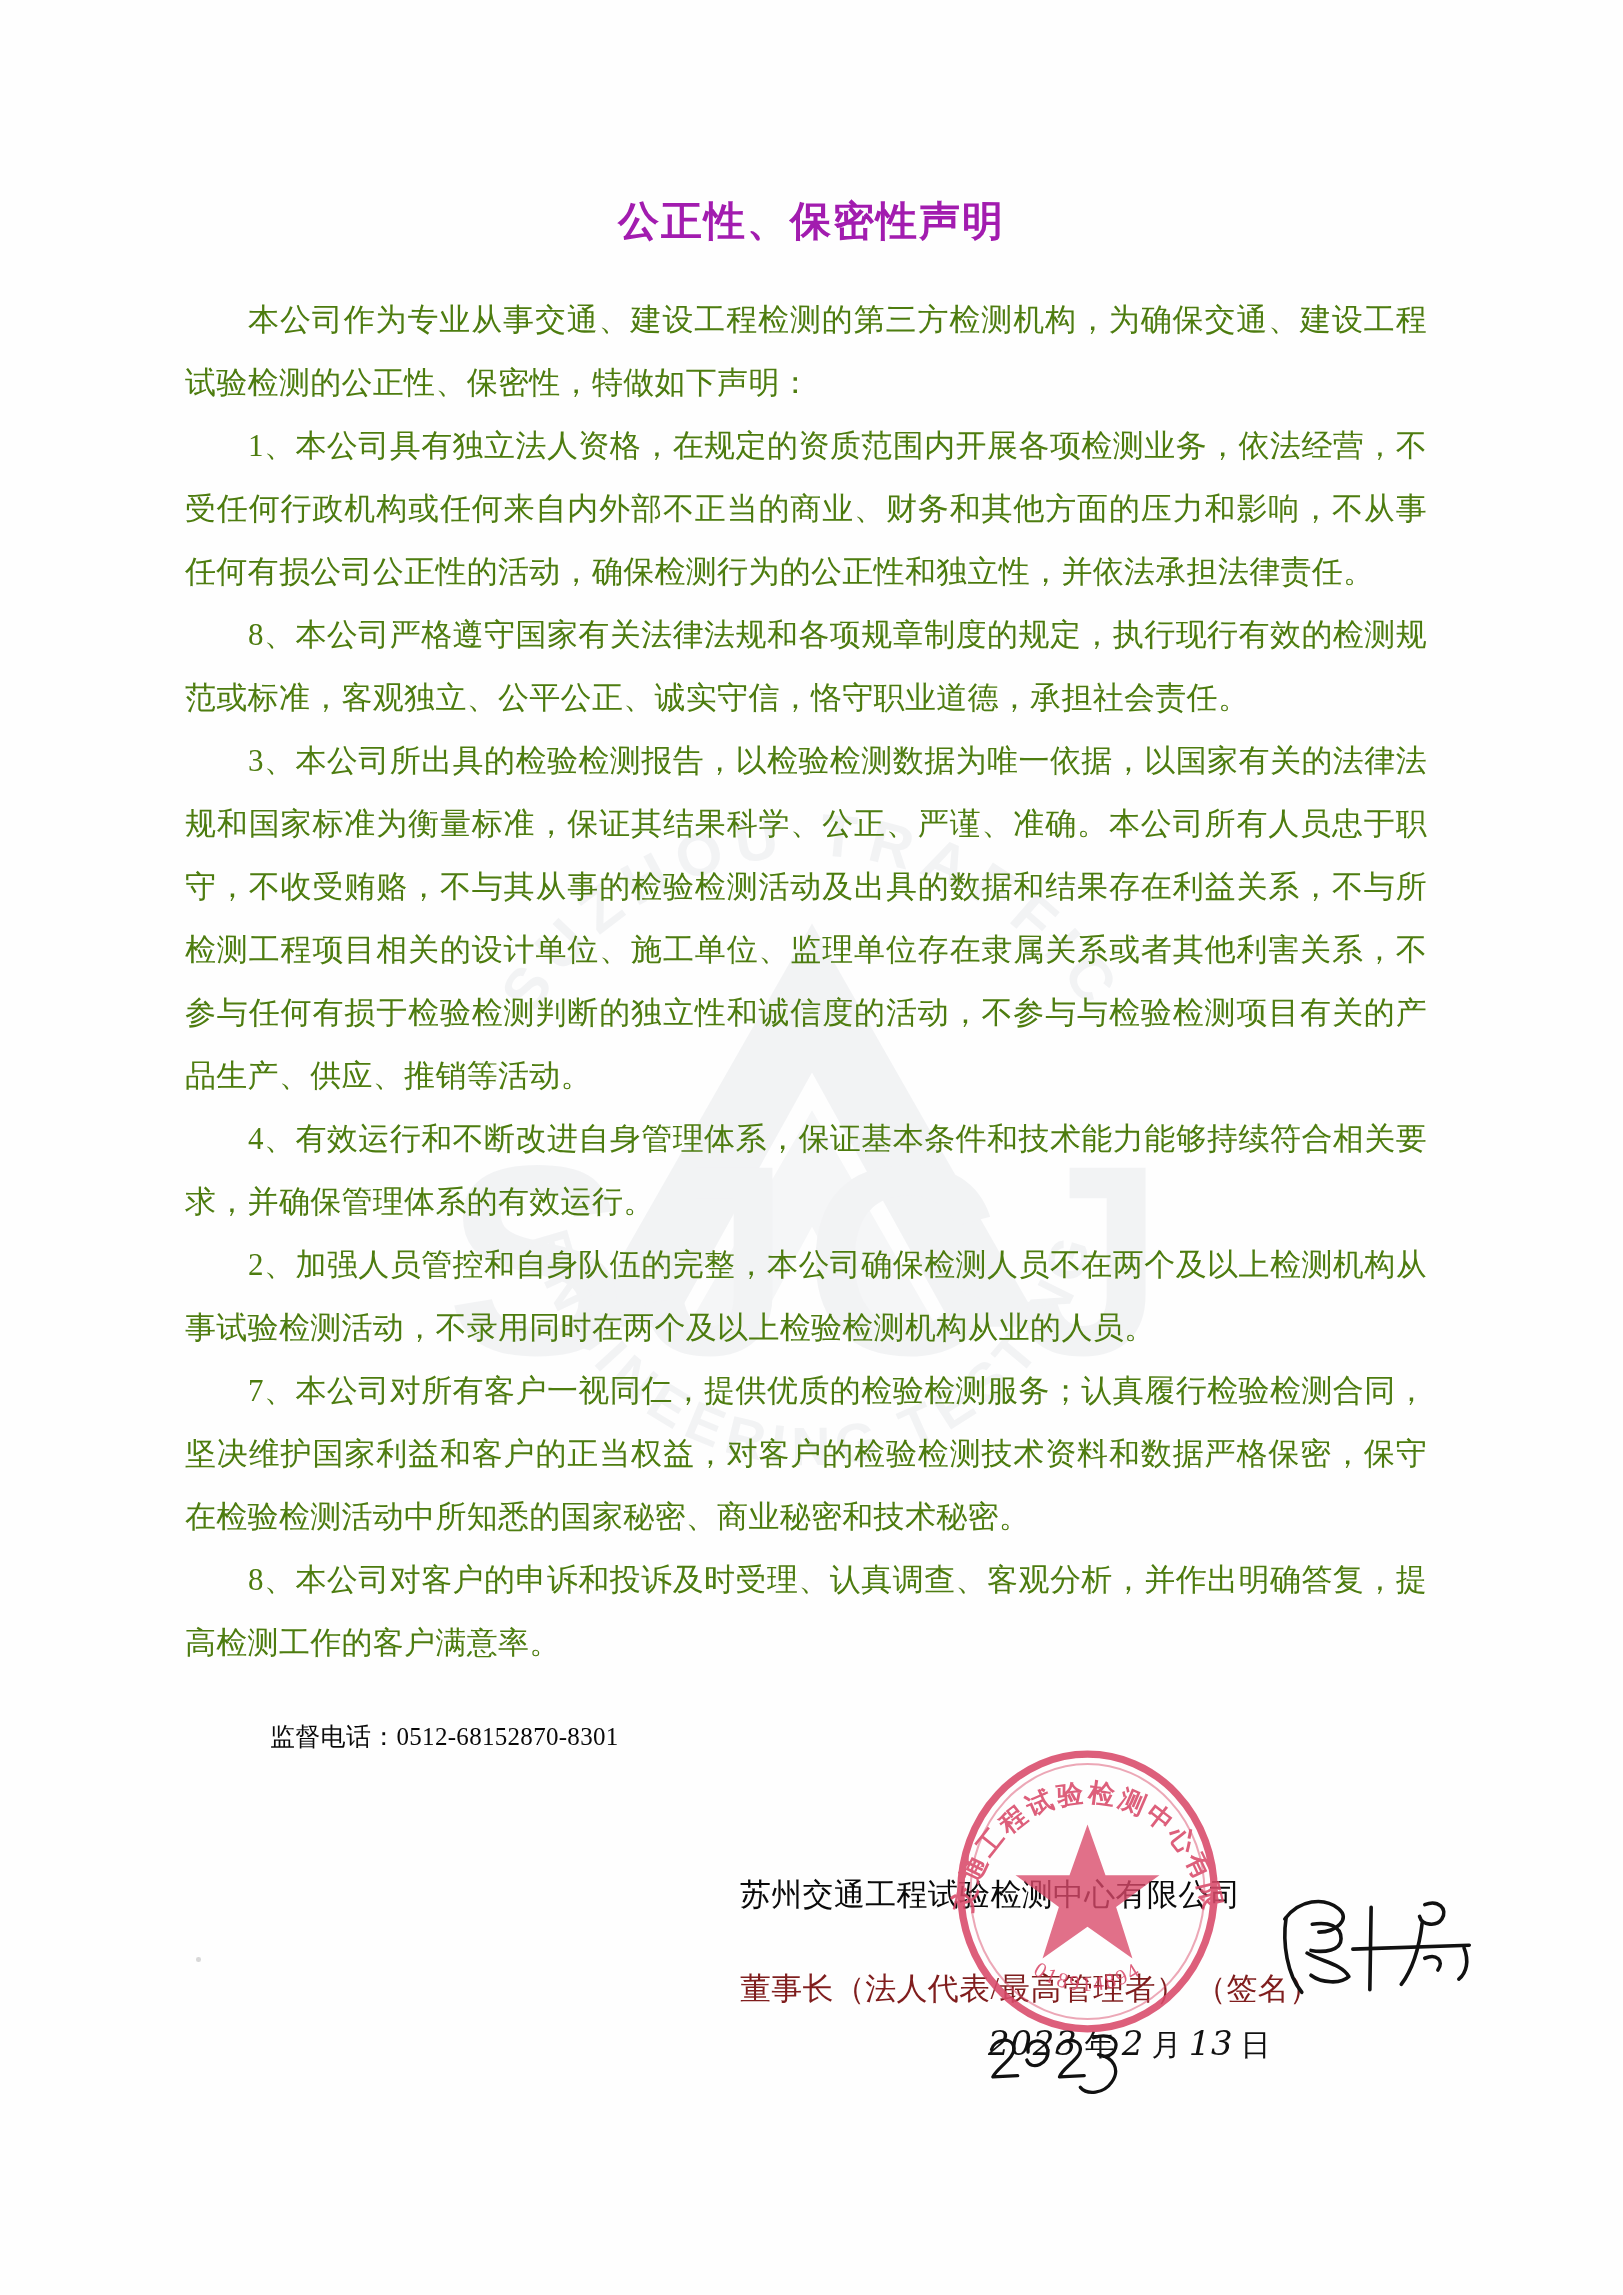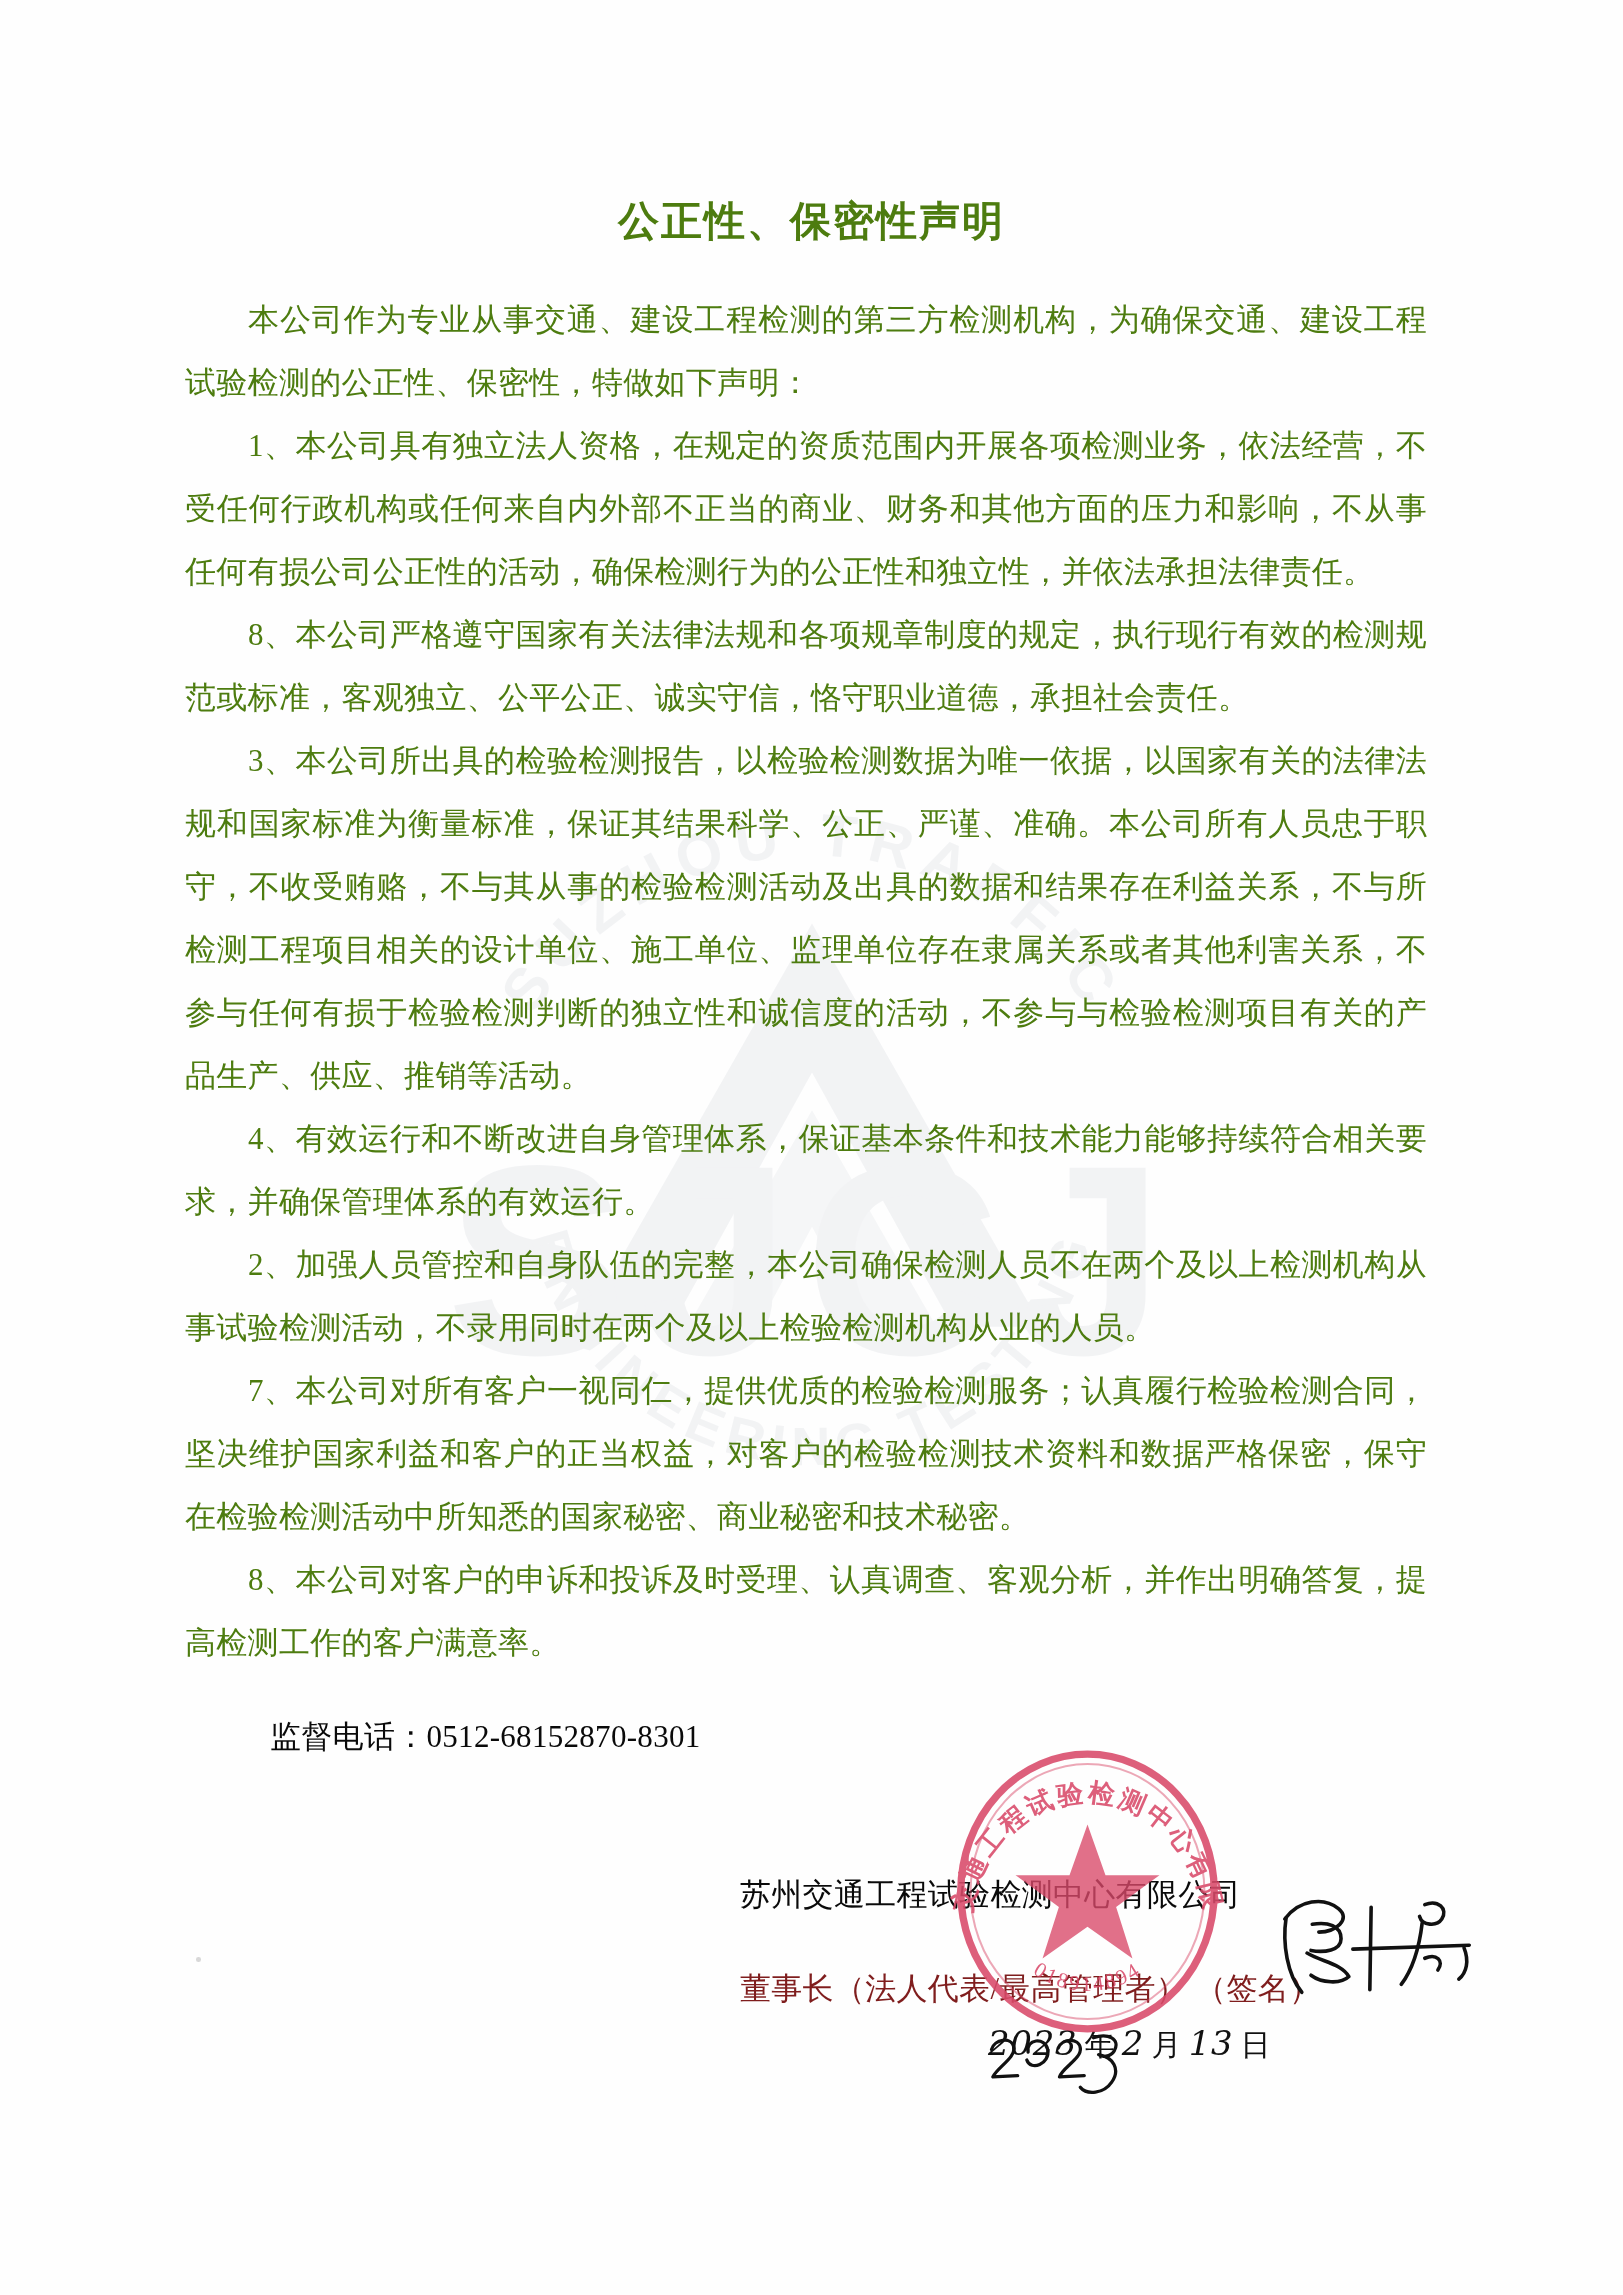--- a/index.html
+++ b/index.html
@@ -42,21 +42,21 @@
   .doc-title {
     position: absolute;
     left: 0;
     top: 194px;
     width: 1623px;
     text-align: center;
     font-family: "Liberation Sans", "DejaVu Sans", sans-serif;
     font-weight: bold;
     font-size: 41px;
     letter-spacing: 2px;
-    color: #4d7c0f;
+    color: #a21caf;
   }
 
   .body-block {
     position: absolute;
     left: 185px;
     top: 288px;
     width: 1242px;
   }
 
   p.para {
@@ -65,21 +65,21 @@
     line-height: 63px;
     color: #4d7c0f;
     text-align: justify;
     text-justify: inter-character;
     text-indent: 63px;
     letter-spacing: 0.3px;
     font-family: "Liberation Serif", "DejaVu Serif", serif;
   }
 
   .hotline {
-    font-size: 31px;
+    font-size: 25px;
     line-height: 63px;
     color: #0a0a0a;
     margin: 31px 0 0 0;
     text-indent: 85px;
     letter-spacing: 0.3px;
   }
 
   
   .sign-block {
     position: absolute;

